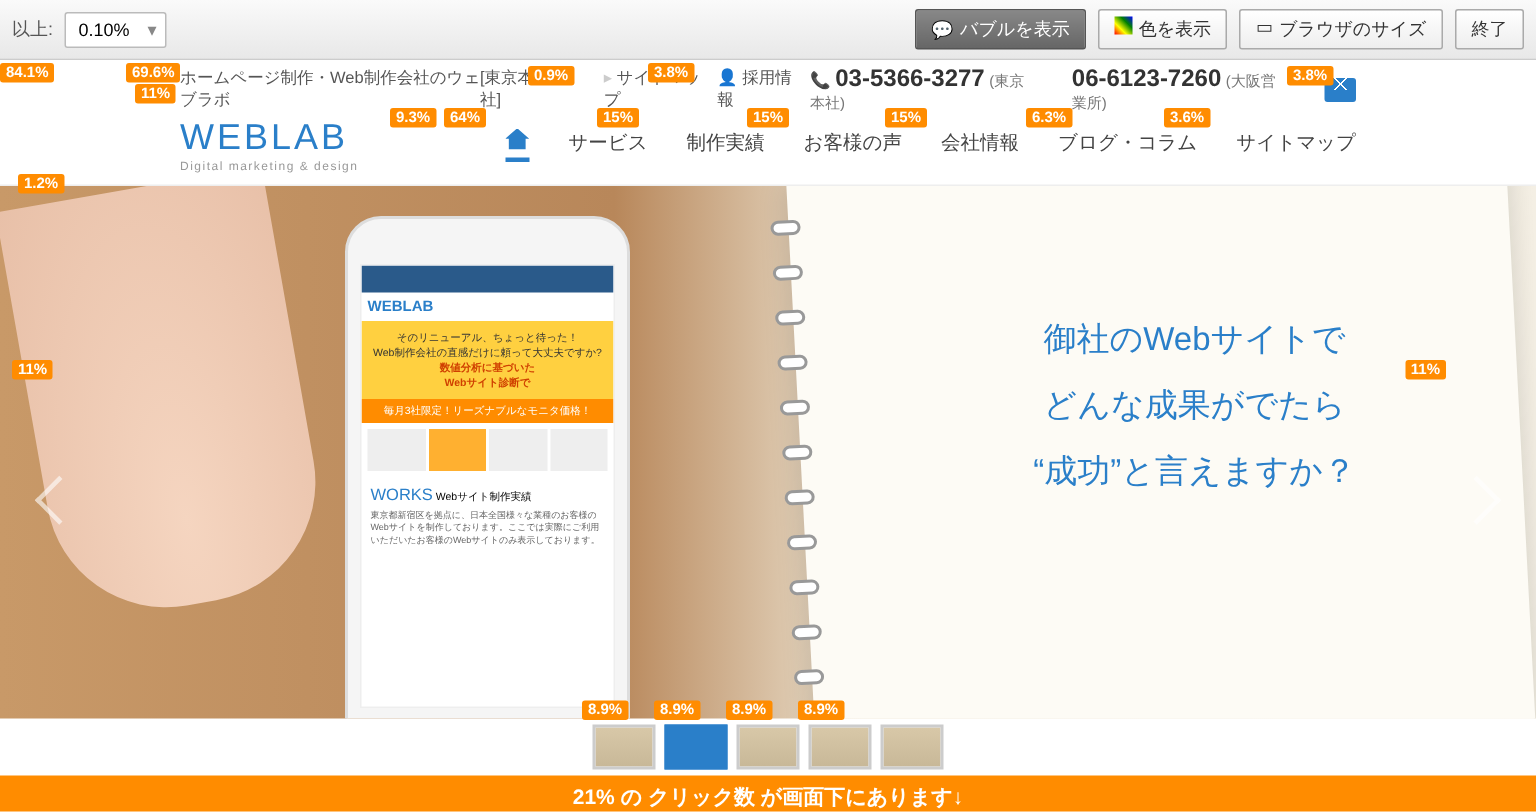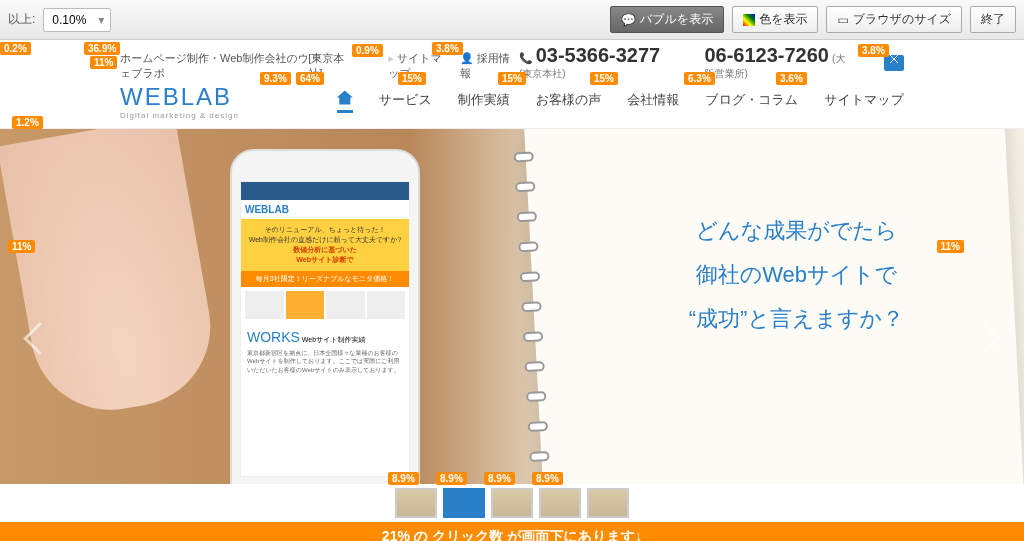--- a/index.html
+++ b/index.html
@@ -3,47 +3,47 @@
 <meta charset="utf-8">
 <style>
 *{margin:0;padding:0;box-sizing:border-box;font-family:Arial,"Hiragino Sans","Meiryo",sans-serif}
 body{width:1024px;height:541px;overflow:hidden;background:#fff;position:relative}
 .toolbar{height:40px;background:linear-gradient(#fafafa,#e8e8e8);border-bottom:1px solid #ccc;display:flex;align-items:center;padding:0 8px;gap:8px;font-size:12px}
 .dropdown{background:#fff;border:1px solid #bbb;padding:4px 24px 4px 8px;border-radius:2px;position:relative;cursor:pointer}
 .dropdown::after{content:"▾";position:absolute;right:6px;color:#888}
 .lbl{color:#555}
 .sp{margin-left:auto}
 .tbtn{background:linear-gradient(#888,#666);color:#fff;padding:4px 10px;border:1px solid #555;border-radius:2px;display:flex;align-items:center;gap:4px;cursor:pointer}
-.tbtn2{background:linear-gradient(#fff,#eee);color:#333;padding:4px 10px;border:1px solid #aaa;border-radius:2px;display:flex;align-items:center;gap:4px;cursor:pointer}
+.tbtn2{background:linear-gradient(#fff,#eee);color:#333;padding:4px 10px;border:1px solid #aaa;border-radius:2px;display:flex;gap:4px;cursor:pointer}
 .clrsw{width:12px;height:12px;background:linear-gradient(45deg,red,yellow,green,blue)}
 .badge{position:absolute;background:#ff8c00;color:#fff;font-size:10px;padding:1px 4px;border-radius:2px;font-weight:bold;z-index:50}
 .page{position:relative}
-.topbar{display:flex;align-items:flex-end;font-size:11px;color:#555;padding:4px 120px 0;gap:8px}
+.topbar{display:flex;align-items:flex-start;font-size:11px;color:#555;padding:4px 120px 0;gap:8px}
 .topbar-right{margin-left:auto;display:flex;gap:30px;align-items:center}
-.phone{font-size:20px;color:#333;font-weight:bold}
+.phone{font-size:16px;color:#333;font-weight:bold}
 .phloc{font-size:10px;color:#777}
 .mailicon{width:24px;height:16px;background:#2a7fc9;border-radius:2px;position:relative}
 .mailicon::before{content:"";position:absolute;top:0;left:0;right:0;height:8px;background:linear-gradient(135deg,transparent 48%,#fff 48%,#fff 52%,transparent 52%),linear-gradient(45deg,transparent 48%,#fff 48%,#fff 52%,transparent 52%)}
 .header{display:flex;align-items:center;padding:2px 120px 8px;gap:20px;border-bottom:1px solid #eee}
 .logo{color:#2a7fc9;font-size:24px;font-weight:300;letter-spacing:2px}
 .logo-sub{color:#999;font-size:8px;letter-spacing:1px}
 .nav{display:flex;gap:26px;font-size:13px;color:#444;margin-left:auto}
 .nav-item{position:relative;cursor:pointer;padding-bottom:4px}
 .nav-item.active{border-bottom:3px solid #2a7fc9}
 .homeicon{width:16px;height:14px;background:#2a7fc9;clip-path:polygon(50% 0,100% 50%,85% 50%,85% 100%,15% 100%,15% 50%,0 50%)}
 .hero{position:relative;height:355px;background:linear-gradient(90deg,#c89968 0%,#b8875a 40%,#e8dcc8 55%,#f5f0e5 100%);overflow:hidden}
 .hand{position:absolute;left:20px;top:0;width:180px;height:280px;background:radial-gradient(ellipse at 50% 80%,#f5d5c0,#e8c0a8);border-radius:0 0 80px 80px;transform:rotate(-10deg)}
 .phone-mock{position:absolute;left:230px;top:20px;width:190px;height:360px;background:#f5f5f5;border-radius:24px;border:2px solid #ddd;padding:30px 8px}
 .phone-screen{background:#fff;height:100%;border:1px solid #eee;font-size:8px;overflow:hidden}
 .ps-top{background:#2a5a8a;height:18px;display:flex;align-items:center;padding:0 4px;color:#fff;font-size:7px}
 .ps-logo{color:#2a7fc9;font-size:10px;padding:4px;font-weight:bold}
 .ps-banner{background:#ffd040;padding:6px;font-size:7px;text-align:center;color:#333}
 .ps-orange{background:#ff8c00;color:#fff;padding:3px;font-size:7px;text-align:center}
 .ps-works{padding:6px;font-size:7px}
-.ps-works-title{color:#2a7fc9;font-size:14px}
+.ps-works-title{color:#2a7fc9;font-size:11px}
 .notebook{position:absolute;right:10px;top:-20px;width:480px;height:400px;background:#fdfbf5;border-radius:8px;transform:rotate(-3deg);box-shadow:0 4px 20px rgba(0,0,0,.15)}
 .spiral{position:absolute;left:-12px;top:20px;bottom:20px;width:24px;display:flex;flex-direction:column;justify-content:space-around}
 .spiral span{width:20px;height:10px;border:2px solid #999;border-radius:10px;background:#fff}
 .herotext{position:absolute;right:120px;top:80px;color:#2a7fc9;font-size:22px;line-height:2;text-align:center;font-family:serif}
 .arrow{position:absolute;top:50%;width:30px;height:60px;cursor:pointer;opacity:.6}
 .arrow.l{left:20px}
 .arrow.r{right:20px}
 .arrow::before{content:"";position:absolute;width:20px;height:20px;border-left:3px solid #fff;border-bottom:3px solid #fff;top:20px}
 .arrow.l::before{transform:rotate(45deg);left:8px}
 .arrow.r::before{transform:rotate(-135deg);right:8px}
@@ -70,22 +70,22 @@
   </div>
   <div class="tbtn2">
     <span>▭</span>
     <span>ブラウザのサイズ</span>
   </div>
   <div class="tbtn2">終了</div>
 </div>
 
 <div class="page">
 
-  <div class="badge" style="left:0;top:2px">0.2%</div>
-  <div class="badge" style="left:84px;top:2px">36.9%</div>
+  <div class="badge" style="left:0;top:2px">84.1%</div>
+  <div class="badge" style="left:84px;top:2px">69.6%</div>
   <div class="badge" style="left:90px;top:16px">11%</div>
   <div class="badge" style="left:352px;top:4px">0.9%</div>
   <div class="badge" style="left:432px;top:2px">3.8%</div>
   <div class="badge" style="left:858px;top:4px">3.8%</div>
   <div class="badge" style="left:260px;top:32px">9.3%</div>
   <div class="badge" style="left:296px;top:32px">64%</div>
   <div class="badge" style="left:398px;top:32px">15%</div>
   <div class="badge" style="left:498px;top:32px">15%</div>
   <div class="badge" style="left:590px;top:32px">15%</div>
   <div class="badge" style="left:684px;top:32px">6.3%</div>
@@ -160,22 +160,22 @@
           <span></span>
           <span></span>
           <span></span>
           <span></span>
           <span></span>
           <span></span>
           <span></span>
         </div>
     </div>
     <div class="herotext">
+      <div>御社のWebサイトで</div>
       <div>どんな成果がでたら</div>
-      <div>御社のWebサイトで</div>
       <div>“成功”と言えますか？</div>
     </div>
     <div class="arrow l"></div>
     <div class="arrow r"></div>
   </div>
 
   <div class="thumbs">
     <div class="badge" style="left:388px;top:-12px">8.9%</div>
     <div class="badge" style="left:436px;top:-12px">8.9%</div>
     <div class="badge" style="left:484px;top:-12px">8.9%</div>

